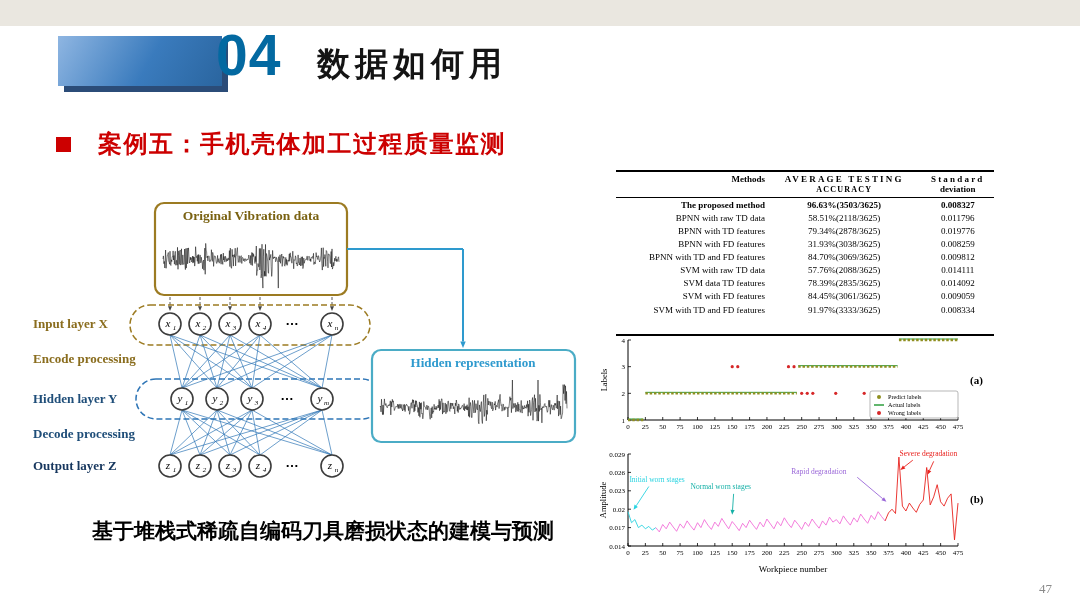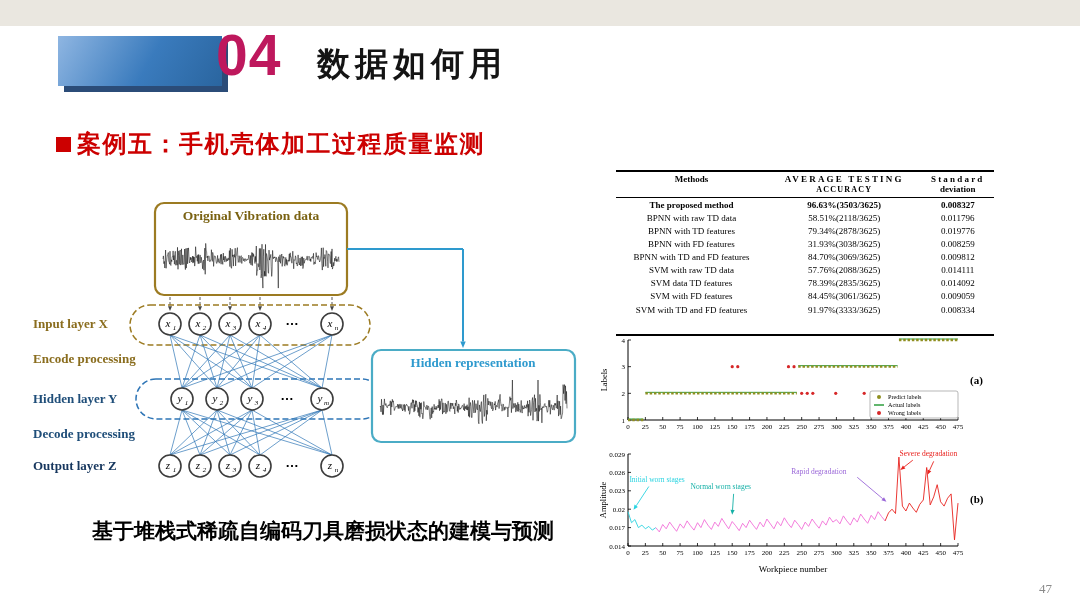--- a/index.html
+++ b/index.html
@@ -2,36 +2,36 @@
 <html><head>
 <meta charset="utf-8">
 <style>
   html,body{margin:0;padding:0}
   body{width:1080px;height:607px;background:#fff;position:relative;overflow:hidden;
        font-family:"Liberation Sans",sans-serif}
   .top-strip{position:absolute;left:0;top:0;width:100%;height:26px;background:#eae7e0}
   .sec-box{position:absolute;left:58px;top:36px;width:164px;height:50px;
            background:linear-gradient(120deg,#8fb6e2 0%,#3a7bbd 55%,#2a659f 100%);
            box-shadow:6px 6px 0 #2b4c78}
-  .sec-num{position:absolute;left:216px;top:22px;font-size:57px;font-weight:800;color:#be185d;letter-spacing:1px}
+  .sec-num{position:absolute;left:216px;top:22px;font-size:57px;font-weight:800;color:#0369a1;letter-spacing:1px}
   .sec-title{position:absolute;left:317px;top:42px;font-size:33px;font-weight:700;color:#141414;letter-spacing:5px}
-  .case-row{position:absolute;left:56px;top:128px;display:flex;align-items:center;gap:6px}
+  .case-row{position:absolute;left:56px;top:128px;display:flex;align-items:center;gap:27px}
   .case-bullet{width:15px;height:15px;background:#cc0000;flex:0 0 auto}
   .case-title{font-size:24px;font-weight:700;color:#cc0000;letter-spacing:1.5px}
   .diagram-svg{position:absolute;left:30px;top:192px}
   .caption{position:absolute;left:62px;top:517px;width:492px;text-align:right;
            font-size:21px;font-weight:700;color:#000}
   .results-table{position:absolute;left:616px;top:170px;width:378px;border-collapse:collapse;
                  font-family:"Liberation Serif",serif;color:#000}
   .results-table th{font-weight:700;padding:2px 2px 3px;font-size:9px;vertical-align:top;
                     border-top:2px solid #000;border-bottom:1px solid #000}
   .results-table td{font-size:9px;padding:0.5px 2px;line-height:1.35}
   .results-table tbody tr:last-child td{border-bottom:2px solid #000;padding-bottom:18px}
   .results-table .c{text-align:center}
-  .results-table .l{text-align:center}
+  .results-table .l{text-align:right}
   .results-table .bold-row td{font-weight:700}
   .sp{letter-spacing:2.2px}
   .sp2{letter-spacing:1.2px;font-size:8px}
   .chart-svg{position:absolute;font-family:"Liberation Serif",serif}
   #chartA{left:598px;top:334px}
   #chartB{left:598px;top:448px}
   .page-num{position:absolute;right:28px;bottom:10px;font-size:13px;color:#8a8a8a;
             font-family:"Liberation Serif",serif}
 </style>
 </head>

